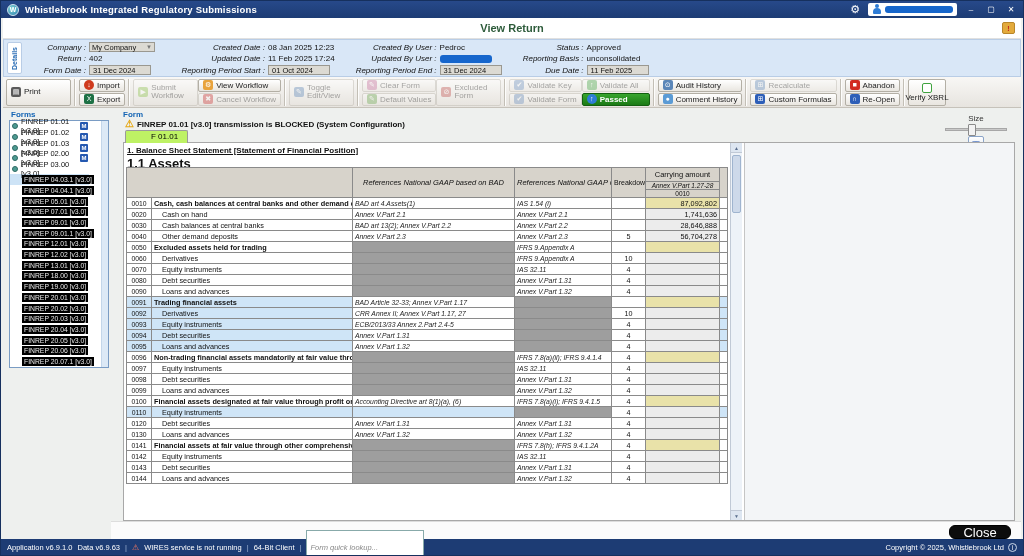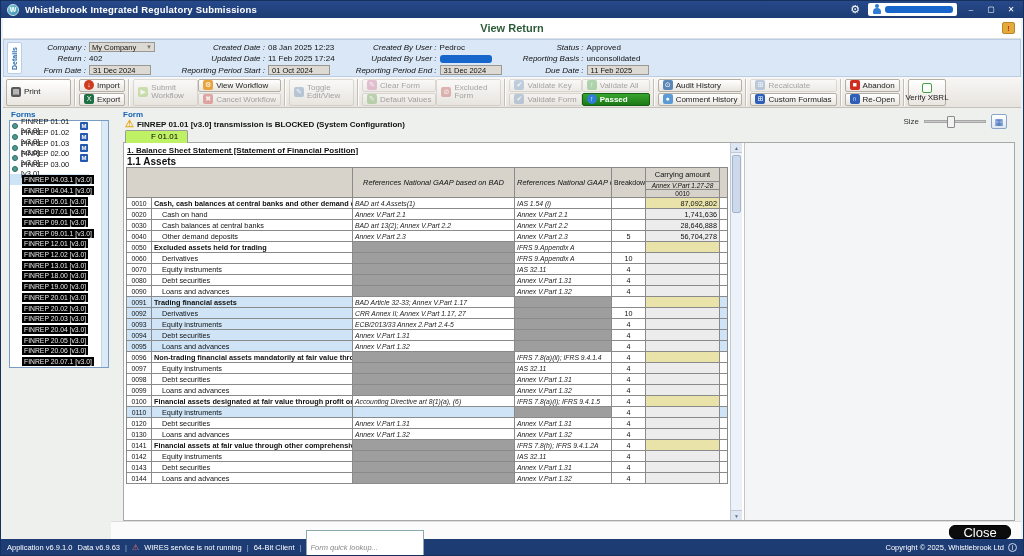--- a/index.html
+++ b/index.html
@@ -69,30 +69,30 @@
   .fdot{width:6px;height:6px;border-radius:50%;background:#4d9a92;border:1px solid #2f6b64;margin-right:3px;flex:0 0 auto;}
   .fblack{background:#000;color:#e9e9e9;height:9px;line-height:9px;padding:0 2px;margin-left:10px;white-space:nowrap;font-size:6.8px;}
   .mbadge{margin-left:auto;margin-right:1px;width:8px;height:8px;background:#2458b0;color:#fff;font-size:6px;font-weight:bold;
           display:flex;align-items:center;justify-content:center;border-radius:1px;flex:0 0 auto;}
   
   .form-label{position:absolute;top:109px;left:122px;font-size:8px;font-weight:bold;color:#1464b4;}
   .warnrow{position:absolute;top:118px;left:124px;display:flex;align-items:center;gap:3px;font-size:8px;font-weight:bold;color:#111;}
   .warnicon{color:#e6a817;font-size:10px;line-height:10px;}
   .formtab{position:absolute;top:129px;left:124px;background:#bef264;border:1px solid #9a9a9a;border-bottom:none;
            font-size:8px;padding:1px 9px 2px 25px;border-radius:2px 2px 0 0;z-index:2;}
-  .sizectl{position:absolute;top:113px;right:16px;display:flex;align-items:center;gap:5px;}
+  .sizectl{position:absolute;top:113px;right:16px;display:flex;align-items:center;gap:5px;flex-direction:column;}
   .sizelabel{font-size:8px;color:#333;}
   .slidertrack{width:62px;height:3px;background:#c9c9c9;border:1px solid #a7a7a7;position:relative;}
   .sliderthumb{position:absolute;left:22px;top:-5px;width:8px;height:12px;background:#f2f2f2;border:1px solid #8a8a8a;border-radius:1px;}
   .sizebtn{width:16px;height:15px;background:linear-gradient(#fff,#dfe6ef);border:1px solid #8aa4c8;border-radius:2px;
            color:#2e5fb8;font-size:9px;line-height:14px;text-align:center;}
   .form-outer{position:absolute;top:141px;left:122px;right:8px;height:379px;background:#f3f5f7;border:1px solid #a8a8a8;}
   .form-white{position:absolute;left:0;top:0;width:621px;height:100%;background:#fff;border-right:1px solid #c5c5c5;}
   .sec-title{position:absolute;left:3px;top:3px;font-size:8px;font-weight:bold;text-decoration:underline;color:#111;white-space:nowrap;}
-  .sub-title{position:absolute;left:3px;top:13px;font-size:10px;font-weight:bold;color:#111;}
+  .sub-title{position:absolute;left:3px;top:13px;font-size:13px;font-weight:bold;color:#111;}
   
   table.bs{position:absolute;left:2px;top:24px;border-collapse:collapse;table-layout:fixed;width:601px;font-size:7.5px;color:#111;}
   table.bs th,table.bs td{border:1px solid #8a8a8a;overflow:hidden;white-space:nowrap;padding:0 2px;}
   table.bs th{background:#d7d3cb;font-weight:normal;}
   th.hmain{height:14px;font-size:7.5px;}
   th.hempty{background:#d7d3cb;}
   th.href{font-weight:bold;font-style:italic;text-align:center;white-space:normal;line-height:8px;}
   th.hbd{font-size:7px;text-align:center;white-space:normal;line-height:8px;}
   th.hcarry{font-weight:bold;text-align:center;font-size:7.5px;}
   th.hannex{height:8px;font-style:italic;font-size:6.5px;text-align:center;background:#e3e0d9;}

